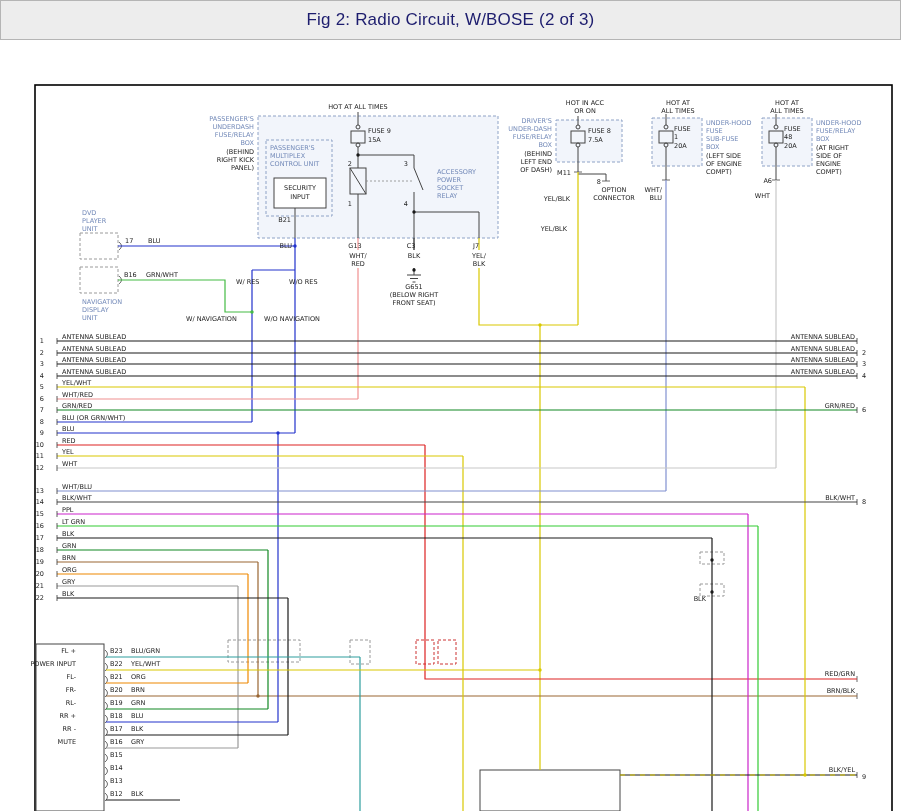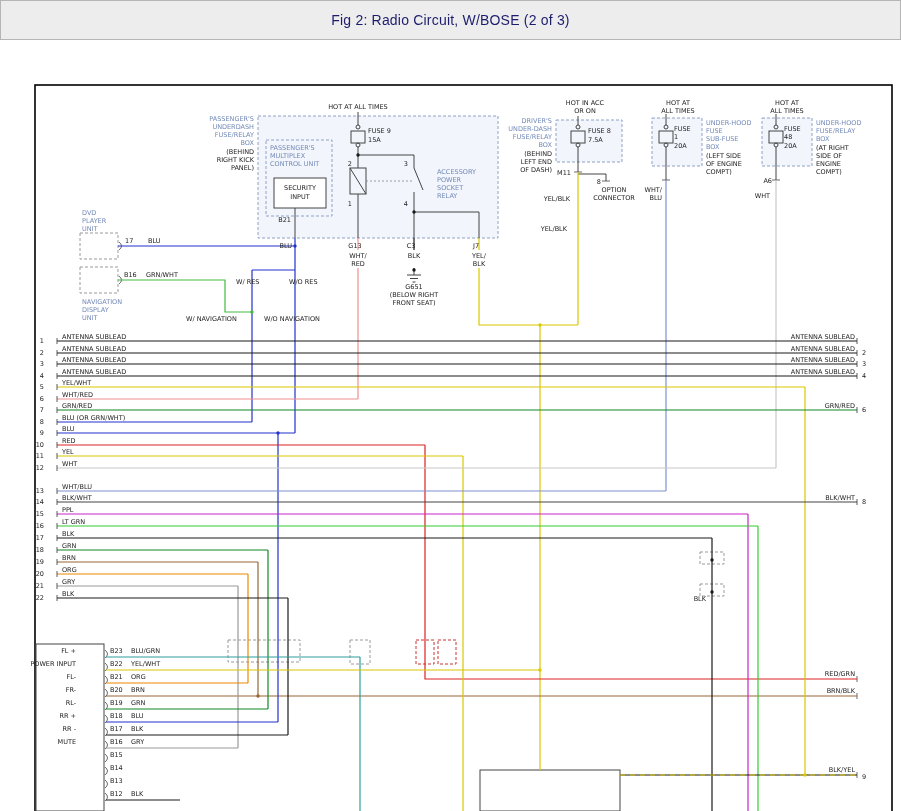--- a/index.html
+++ b/index.html
@@ -1,18 +1,18 @@
 <!DOCTYPE html>
 <html><head>
 <meta charset="utf-8">
 <style>
   *{margin:0;padding:0;box-sizing:border-box}
   html,body{width:901px;height:811px;background:#fff;overflow:hidden;font-family:"Liberation Sans",sans-serif}
   .title-bar{position:absolute;top:0;left:0;width:901px;height:40px;background:#ededed;border:1px solid #b5b5b5;display:flex;align-items:center;justify-content:center;z-index:5}
-  .title-bar span{font-size:14px;color:#1d1d6e;letter-spacing:.2px}
+  .title-bar span{font-size:17px;color:#1d1d6e;letter-spacing:.2px}
   #diagram-svg{position:absolute;top:0;left:0}
   #diagram-svg text{font-family:"DejaVu Sans",sans-serif}
   .frame{fill:#fff;stroke:#000;stroke-width:1.6}
   .dash{stroke-dasharray:3 2;fill:none;stroke-width:1}
   .blue-dash{stroke:#8ea2c6}
   .gray-dash{stroke:#9a9a9a}
   .red-dash{stroke:#cc3333}
   .fill-lt{fill:#f2f5fb}
   .solid{fill:#fff;stroke:#444;stroke-width:1}
   .sym{stroke:#444;stroke-width:1;fill:none}

